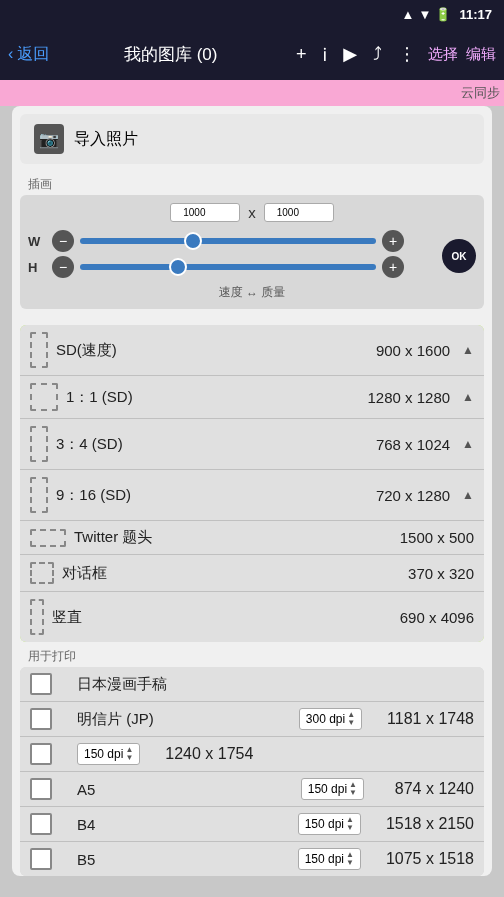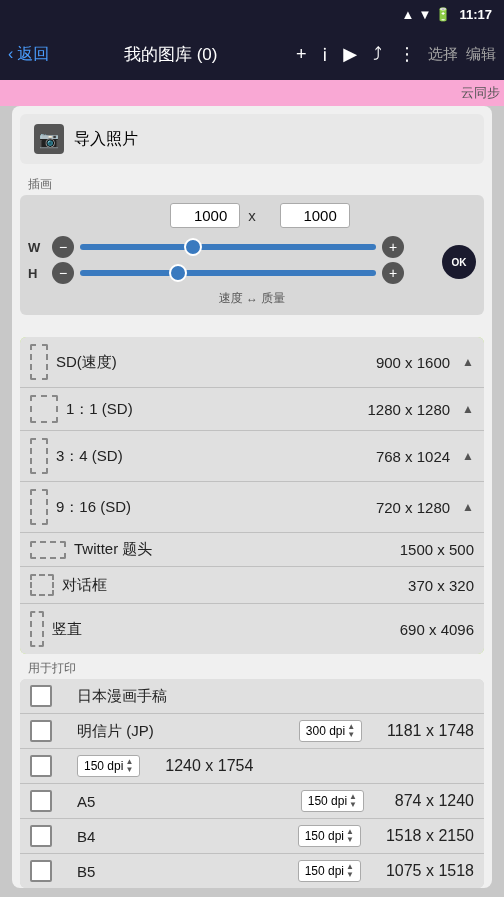--- a/index.html
+++ b/index.html
@@ -52,21 +52,21 @@
       gap: 8px;
       align-items: center;
     }
     .nav-icon-btn {
       color: white;
       font-size: 18px;
       cursor: pointer;
       padding: 4px;
     }
     .nav-text-btn {
-      color: #a3a3a3;
+      color: #f0abfc;
       font-size: 15px;
       cursor: pointer;
     }
     
     .cloud-sync-bar {
       background: #f9a8d4;
       text-align: right;
       padding: 4px;
       font-size: 13px;
       color: #555;
@@ -126,24 +126,23 @@
       justify-content: center;
       align-items: center;
       gap: 8px;
       margin-bottom: 8px;
     }
     .size-box {
       background: white;
       border: 1px solid #aaa;
       border-radius: 3px;
       padding: 3px 12px;
-      font-size: 15px;
+      font-size: 10px;
       min-width: 70px;
-      text-align: right;
-      margin-left: 16px;
+      text-align: left;
     }
     .size-x { font-size: 15px; color: #333; }
     .slider-row {
       display: flex;
       align-items: center;
       gap: 6px;
       margin-bottom: 4px;
     }
     .slider-label {
       font-size: 13px;
@@ -207,21 +206,21 @@
     }
     .speed-quality {
       text-align: center;
       font-size: 12px;
       color: #555;
       margin-top: 2px;
     }
     
     .presets-section {
       background: #bef264;
-      margin: 22px 8px 0;
+      margin: 16px 8px 0;
       border-radius: 6px;
       overflow: hidden;
     }
     .preset-row {
       display: flex;
       align-items: center;
       padding: 7px 10px;
       border-bottom: 1px solid #c0c0c0;
       background: #e0e0e0;
       gap: 8px;

